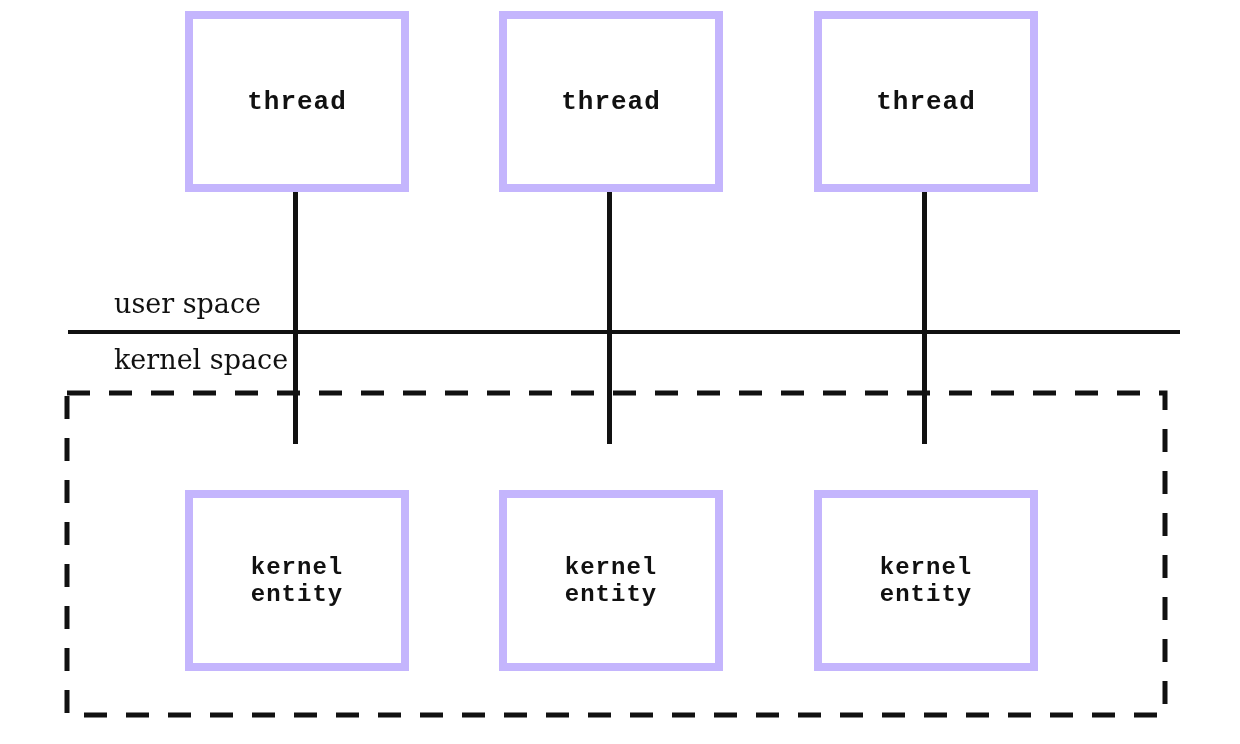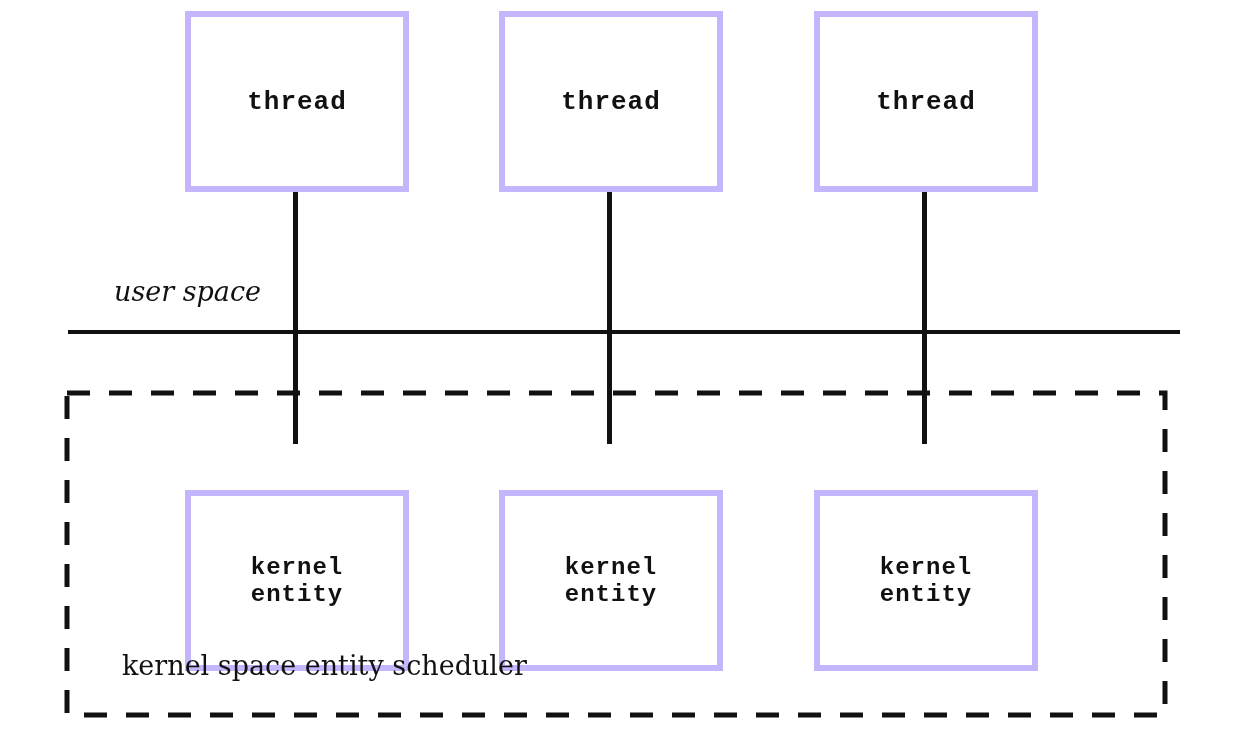--- a/index.html
+++ b/index.html
@@ -14,21 +14,21 @@
     background: #ffffff;
     overflow: hidden;
     font-family: "DejaVu Serif", "Liberation Serif", serif;
     color: #111111;
   }
   
   .node-box {
     position: absolute;
     width: 224px;
     height: 181px;
-    border: 6px solid #c4b5fd;
+    border: 8px solid #c4b5fd;
     box-sizing: border-box;
     background: #ffffff;
     display: flex;
     align-items: center;
     justify-content: center;
     z-index: 3;
   }
   .thread-row { top: 11px; }
   .entity-row { top: 442px; margin-top: 48px; }
   .col-1 { left: 185px; }
@@ -78,21 +78,21 @@
   }
   
   .region-label {
     position: absolute;
     font-size: 27px;
     line-height: 30px;
     color: #111111;
     z-index: 4;
     white-space: nowrap;
   }
-  .user-space-label { left: 114px; top: 277px; font-style: italic; }
+  .user-space-label { left: 114px; top: 289px; }
   .kernel-space-label { left: 114px; top: 345px; }
   .scheduler-label { left: 122px; top: 651px; }
 </style>
 </head>
 <body>
 
 <div class="canvas">
 
   <svg class="boundary-svg" width="1240" height="744" viewBox="0 0 1240 744" aria-hidden="true">
     <rect x="67" y="393" width="1098" height="322" fill="none" stroke="#111111" stroke-width="5" stroke-dasharray="23 19"></rect>
@@ -121,15 +121,15 @@
   <div class="node-box entity-row col-2">
     <span class="mono-label">kernel
 entity</span>
   </div>
   <div class="node-box entity-row col-3">
     <span class="mono-label">kernel
 entity</span>
   </div>
 
   <div class="region-label user-space-label">user space</div>
-  <div class="region-label scheduler-label">kernel space entity scheduler</div>
+  <div class="region-label kernel-space-label">kernel space</div>
 
 </div>
 
 </body></html>

